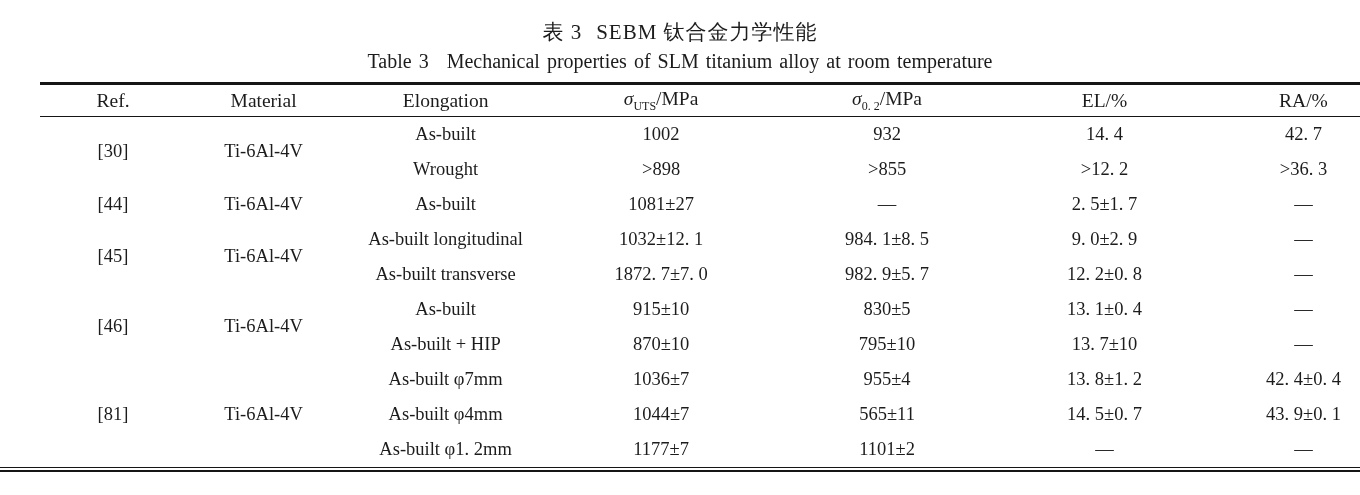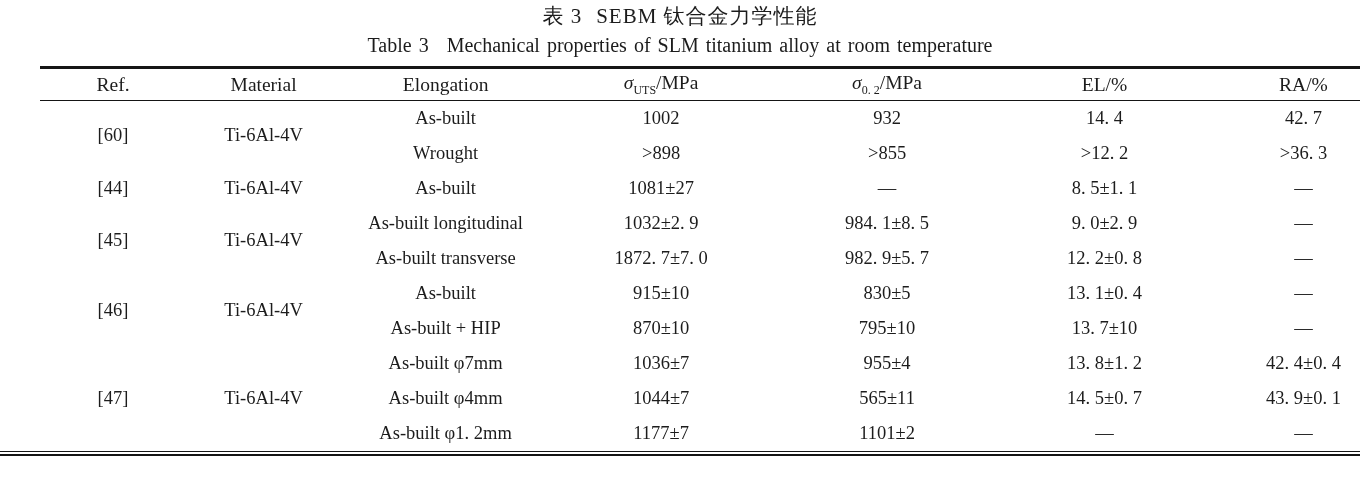--- a/index.html
+++ b/index.html
@@ -3,21 +3,21 @@
 <meta charset="utf-8">
 <style>
   * { margin: 0; padding: 0; box-sizing: border-box; }
   html, body { background: #ffffff; }
   body {
     width: 1360px; height: 495px;
     font-family: "Liberation Serif", "DejaVu Serif", serif;
     color: #1c1c1c;
     overflow: hidden;
   }
-  .page { width: 1360px; padding-top: 3px; }
+  .page { width: 1360px; padding-top: 19px; }
 
   .title-cn {
     text-align: center; font-size: 21px; height: 27px; line-height: 27px;
     letter-spacing: 1px; font-weight: 500;
   }
   .title-cn .tlabel { margin-right: 14px; }
   .title-en {
     text-align: center; font-size: 20px; height: 28px; line-height: 28px;
     margin-top: 1px; word-spacing: 2px;
   }
@@ -78,49 +78,49 @@
         <th>Material</th>
         <th>Elongation</th>
         <th><span class="sigma">σ</span><sub class="hsub">UTS</sub><span>/MPa</span></th>
         <th><span class="sigma">σ</span><sub class="hsub">0. 2</sub><span>/MPa</span></th>
         <th>EL/%</th>
         <th>RA/%</th>
       </tr>
     </thead>
     <tbody id="tbody">
         <tr>
-          <td rowspan="2">[60]</td>
+          <td rowspan="2">[30]</td>
           <td rowspan="2">Ti-6Al-4V</td>
           <td>As-built</td>
           <td>1002</td>
           <td>932</td>
           <td>14. 4</td>
           <td>42. 7</td>
         </tr>
         <tr>
           <td>Wrought</td>
           <td>&gt;898</td>
           <td>&gt;855</td>
           <td>&gt;12. 2</td>
           <td>&gt;36. 3</td>
         </tr>
         <tr>
           <td rowspan="1">[44]</td>
           <td rowspan="1">Ti-6Al-4V</td>
           <td>As-built</td>
           <td>1081±27</td>
           <td>—</td>
-          <td>8. 5±1. 1</td>
+          <td>2. 5±1. 7</td>
           <td>—</td>
         </tr>
         <tr>
           <td rowspan="2">[45]</td>
           <td rowspan="2">Ti-6Al-4V</td>
           <td>As-built longitudinal</td>
-          <td>1032±2. 9</td>
+          <td>1032±12. 1</td>
           <td>984. 1±8. 5</td>
           <td>9. 0±2. 9</td>
           <td>—</td>
         </tr>
         <tr>
           <td>As-built transverse</td>
           <td>1872. 7±7. 0</td>
           <td>982. 9±5. 7</td>
           <td>12. 2±0. 8</td>
           <td>—</td>
@@ -135,21 +135,21 @@
           <td>—</td>
         </tr>
         <tr>
           <td>As-built + HIP</td>
           <td>870±10</td>
           <td>795±10</td>
           <td>13. 7±10</td>
           <td>—</td>
         </tr>
         <tr>
-          <td rowspan="3">[47]</td>
+          <td rowspan="3">[81]</td>
           <td rowspan="3">Ti-6Al-4V</td>
           <td>As-built φ7mm</td>
           <td>1036±7</td>
           <td>955±4</td>
           <td>13. 8±1. 2</td>
           <td>42. 4±0. 4</td>
         </tr>
         <tr>
           <td>As-built φ4mm</td>
           <td>1044±7</td>

